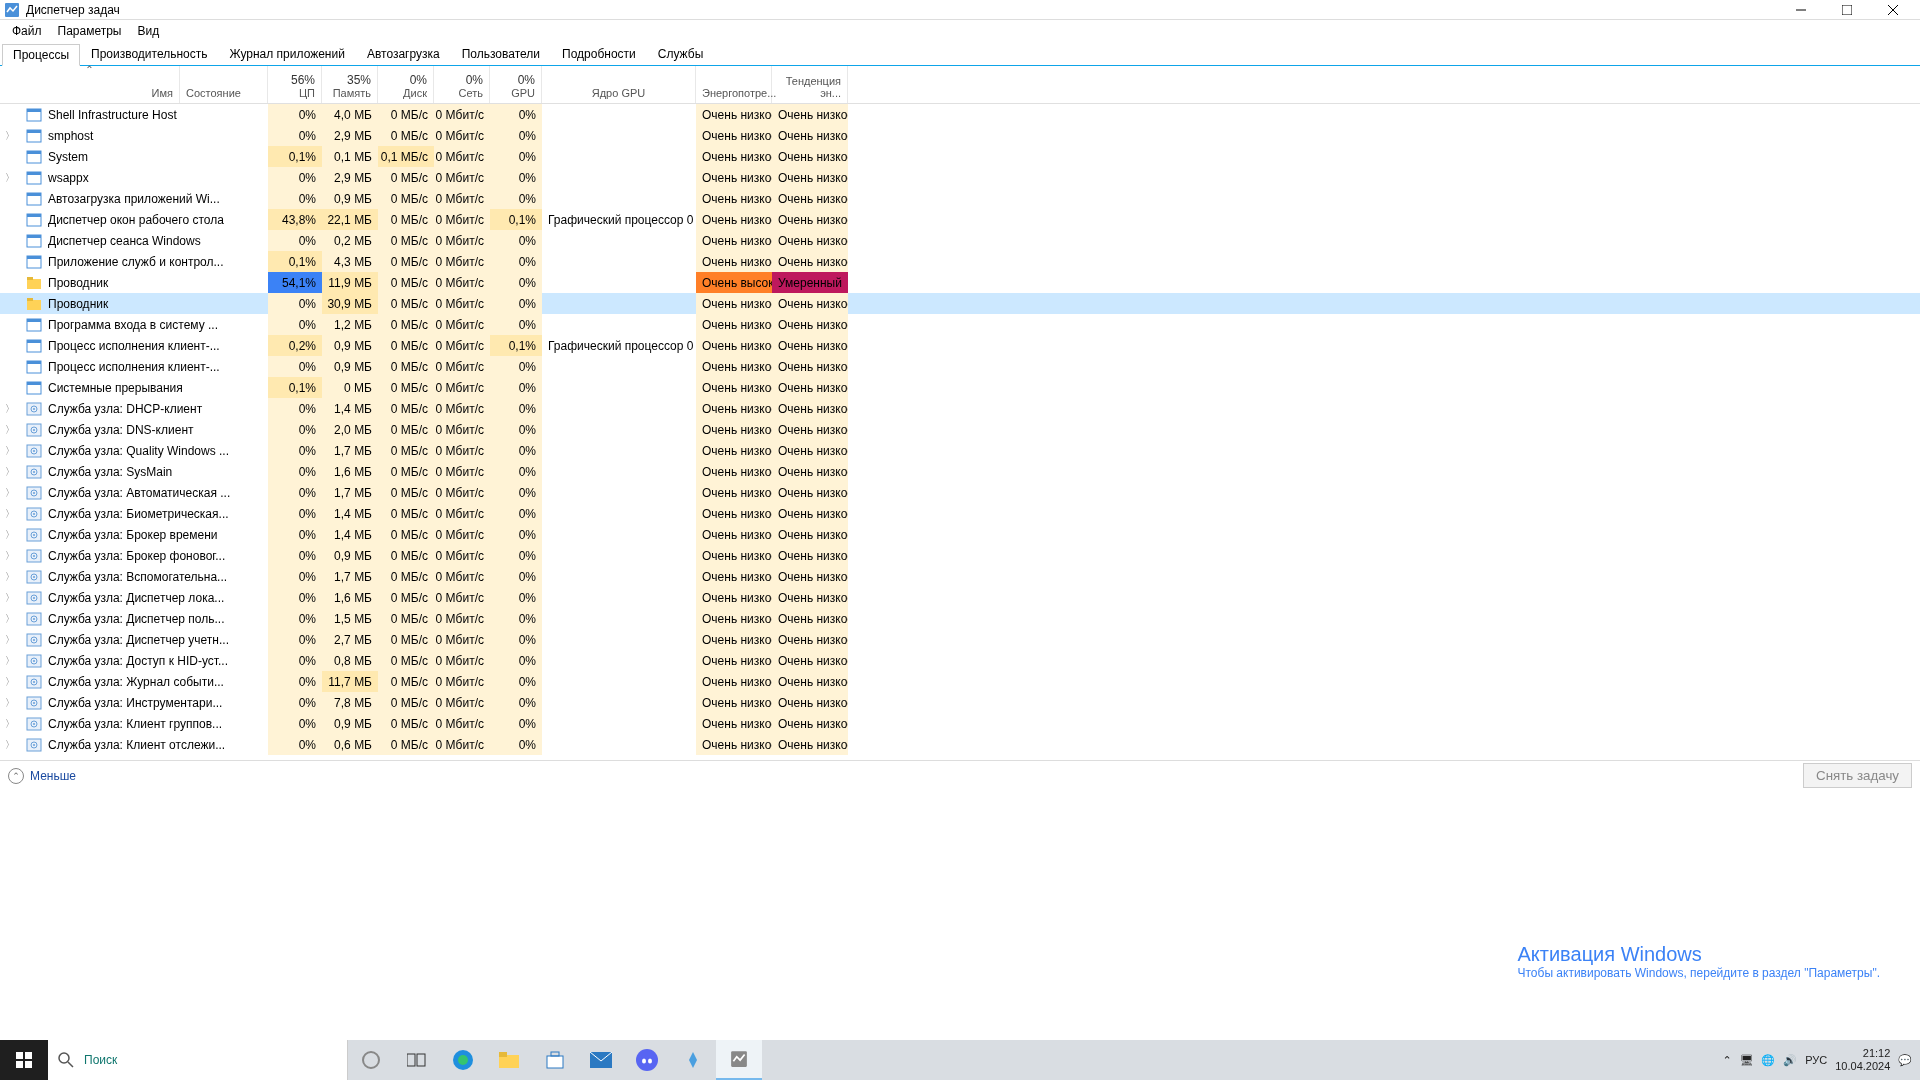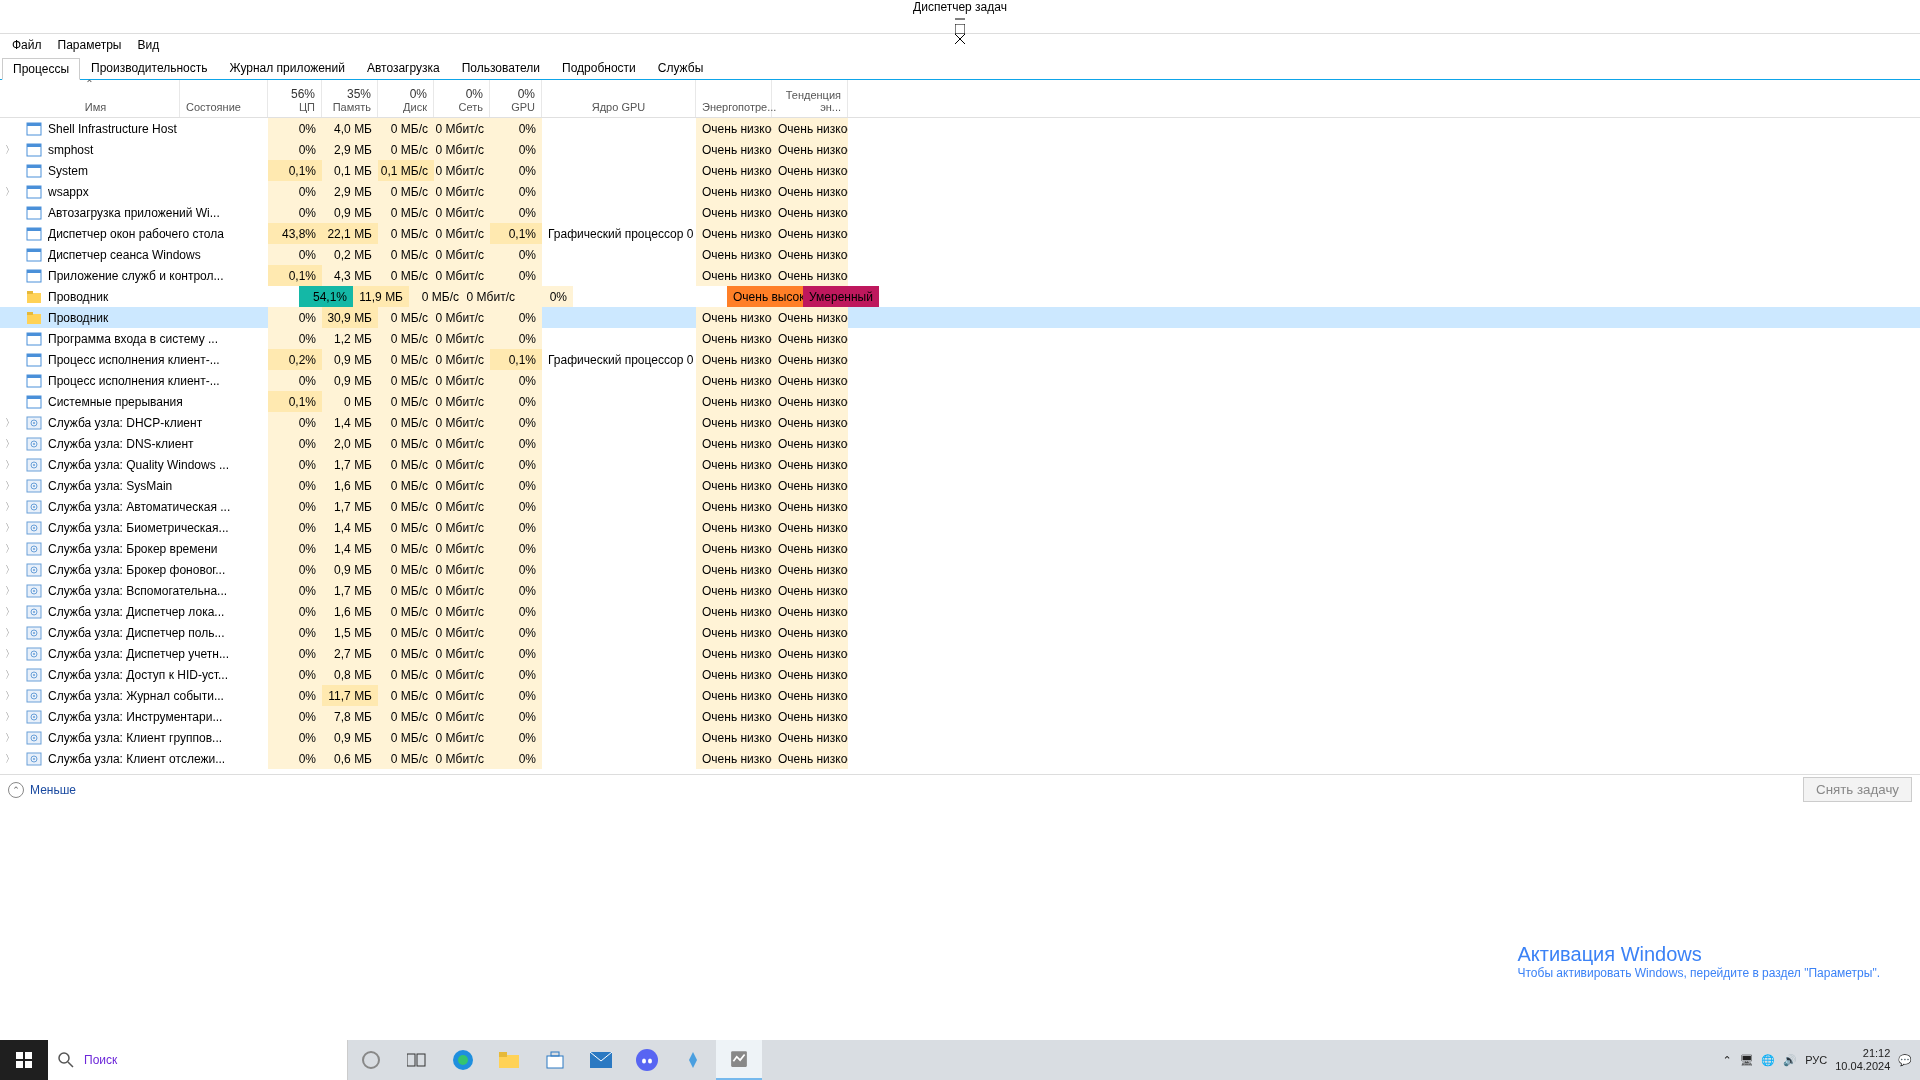--- a/index.html
+++ b/index.html
@@ -1,54 +1,54 @@
 <!DOCTYPE html>
 <html><head>
 <meta charset="utf-8">
 <style>
 * { margin: 0; padding: 0; box-sizing: border-box; font-family: "Segoe UI", Tahoma, sans-serif; }
 body { width: 1920px; height: 1080px; background: #fff; overflow: hidden; font-size: 12px; color: #000; }
 
 
-.titlebar { height: 34px; display: flex; align-items: center; padding: 0 4px; border-bottom: 1px solid #ddd; flex-direction: column; }
+.titlebar { height: 20px; display: flex; align-items: center; padding: 0 4px; border-bottom: 1px solid #ddd; }
 .titlebar .app-icon { width: 16px; height: 16px; margin-right: 6px; }
 .titlebar .title { flex: 0 0 auto; font-size: 12px; }
 .titlebar .spacer { flex: 1; }
 .titlebar .winbtn { width: 46px; height: 30px; display: flex; align-items: center; justify-content: center; cursor: default; }
 
 
 .menubar { height: 22px; display: flex; align-items: center; padding: 0 4px; }
 .menubar .menuitem { padding: 2px 8px; cursor: default; }
 
 
 .tabbar { height: 24px; display: flex; align-items: flex-end; padding: 0 2px; border-bottom: 1px solid #0ea5e9; }
 .tabbar .tab { padding: 3px 10px; border: 1px solid transparent; cursor: default; font-size: 12px; }
 .tabbar .tab.active { border: 1px solid #ccc; border-bottom: 1px solid #fff; background: #fff; position: relative; top: 1px; }
 
 
 .colheader { height: 38px; display: flex; border-bottom: 1px solid #e0e0e0; position: relative; }
 .colheader .col { border-right: 1px solid #e8e8e8; display: flex; flex-direction: column; justify-content: flex-end; padding: 2px 6px 4px; font-size: 11px; color: #555; }
 .colheader .col .metric { text-align: right; color: #333; font-size: 12px; }
 .colheader .col .label { text-align: right; }
-.colheader .col.name-col .label { text-align: center; margin-left: 12px; }
+.colheader .col.name-col .label { text-align: right; margin-left: 12px; }
 .colheader .col.name-col { position: relative; }
 .colheader .sort-arrow { position: absolute; top: -2px; left: 50%; transform: translateX(-50%); font-size: 10px; color: #555; }
 
 
 .rows { height: 656px; overflow-y: scroll; }
 .row { height: 21px; display: flex; align-items: center; font-size: 12px; }
 .row.selected { background: #cce8ff !important; }
 .row .cell { height: 21px; display: flex; align-items: center; padding: 0 6px; overflow: hidden; white-space: nowrap; text-overflow: ellipsis; }
 .row .expand { width: 20px; text-align: center; color: #666; font-size: 10px; flex-shrink: 0; cursor: default; }
 .row .proc-icon { width: 16px; height: 16px; margin-right: 6px; flex-shrink: 0; }
 .row .cell.num { justify-content: flex-end; }
 
 .cell.cpu, .cell.mem, .cell.disk, .cell.net, .cell.gpu { background: #fff3d6; }
 .cell.cpu.heat1, .cell.mem.heat1, .cell.disk.heat1, .cell.net.heat1, .cell.gpu.heat1 { background: #ffe9b0; }
-.cell.cpu.heat3 { background: #14b8a6; margin-left: 31px; }
+.cell.cpu.heat3 { background: #3b82f6; }
 
 .cell.power { }
 .cell.power.vhigh { background: #ff7f27; color: #000; }
 .cell.power.vlow { background: #fff3d6; }
 .cell.trend.vlow { background: #fff3d6; }
 .cell.trend.moderate { background: #be185d; }
 
 
 .w-name { width: 268px; }
 .w-cpu { width: 54px; }
@@ -71,21 +71,21 @@
 .footer .endtask { padding: 4px 12px; border: 1px solid #ccc; background: #f3f3f3; color: #888; margin-left: 14px; }
 
 
 .watermark { position: absolute; right: 40px; bottom: 60px; color: #3b82f6; text-align: left; pointer-events: none; }
 .watermark .l1 { font-size: 20px; }
 .watermark .l2 { font-size: 12px; }
 
 
 .taskbar { position: absolute; bottom: 0; left: 0; right: 0; height: 40px; background: #d9dde2; display: flex; align-items: center; }
 .taskbar .start { width: 48px; height: 40px; display: flex; align-items: center; justify-content: center; background: #1f1f1f; color:#fff; }
-.taskbar .search { width: 300px; height: 40px; background: #fff; display: flex; align-items: center; padding: 0 10px; gap: 10px; color: #6d28d9; border-right:1px solid #ccc; }
+.taskbar .search { width: 300px; height: 40px; background: #fff; display: flex; align-items: center; padding: 0 10px; gap: 10px; color: #0f766e; border-right:1px solid #ccc; }
 .taskbar .tb-icon { width: 46px; height: 40px; display: flex; align-items: center; justify-content: center; }
 .taskbar .tb-icon.active { border-bottom: 2px solid #76b9ed; background: #eef3f7; }
 .taskbar .right { margin-left: auto; display: flex; align-items: center; gap: 8px; padding: 0 8px; font-size: 11px; color: #222; }
 .taskbar .clock { text-align: right; line-height: 1.2; }
 
 
 .svg16 { width: 16px; height: 16px; }
 
 
 .rows::-webkit-scrollbar { width: 17px; }

